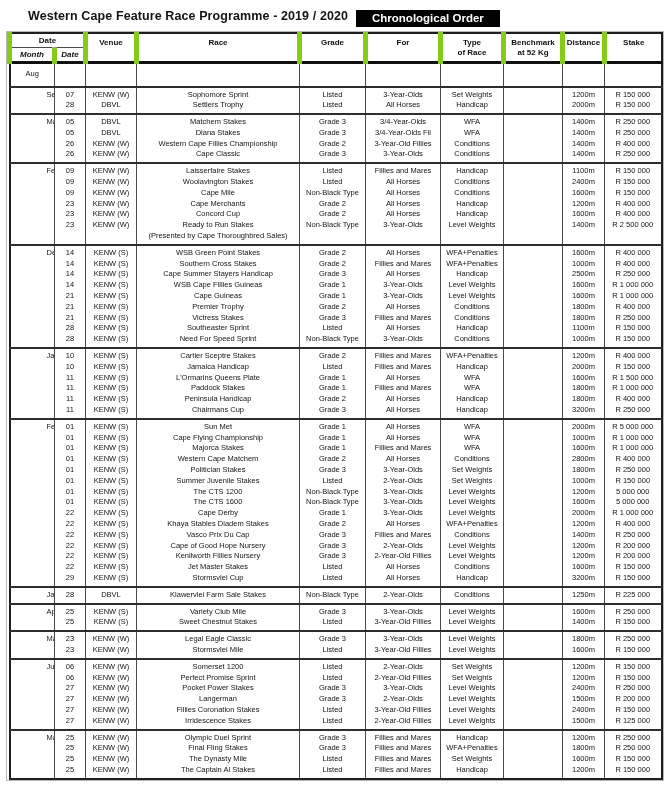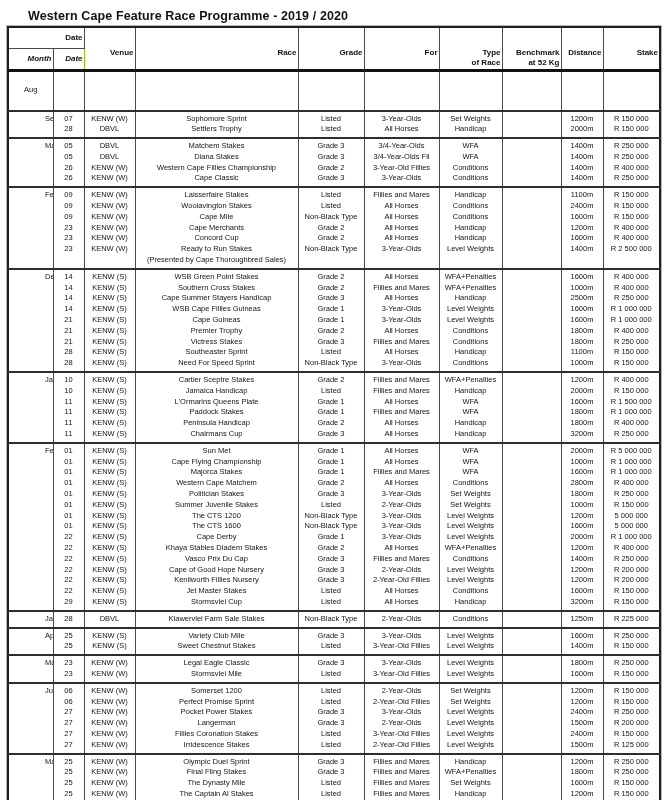--- a/index.html
+++ b/index.html
@@ -4,21 +4,21 @@
 <style>
   * { margin: 0; padding: 0; box-sizing: border-box; }
   html, body { background: #ffffff; }
   body {
     width: 668px; height: 800px;
     font-family: "Liberation Sans", sans-serif;
     color: #141414;
     position: relative;
     overflow: hidden;
   }
-  .page-header { position: relative; height: 26px; }
+  .page-header { position: relative; height: 32px; }
   .doc-title {
     position: absolute; left: 28px; top: 9px;
     font-size: 12.5px; font-weight: bold; letter-spacing: 0.1px;
     white-space: nowrap;
   }
   .badge {
     position: absolute; left: 356px; top: 10px;
     background: #000000; color: #ffffff;
     font-size: 11.5px; font-weight: bold;
     padding: 2px 16px 3px 16px;
@@ -28,48 +28,49 @@
     margin-left: 7px;
     width: 652px;
     table-layout: fixed;
     border-collapse: collapse;
     border: 2px solid #1e1e1e;
     box-shadow: 0 0 0 1px #b8b8b8;
   }
   thead { border-bottom: 3px solid #111111; }
   th {
     font-size: 8px; font-weight: bold;
-    border-left: 1px solid #84cc16; border-right: 1px solid #4a4a4a;
-    text-align: right; white-space: nowrap;
+    border-left: 5px solid #84cc16; border-right: 1px solid #4a4a4a;
+    text-align: center; white-space: nowrap;
     padding: 2px 1px;
     color: #111111;
   }
-  th.span2 { vertical-align: top; padding-top: 20px; line-height: 9.5px; }
+  th.span2 { vertical-align: top; padding-top: 4px; line-height: 9.5px; }
   th.h-date { border-bottom: 1px solid #4a4a4a; height: 14px; }
   tr.sub-row th { height: 13px; font-style: italic; }
   tbody { border-top: 2px solid #2e2e2e; }
   td {
     font-size: 7.5px;
     line-height: 10.8px;
     padding: 0 2px;
     text-align: center;
     border-left: 1px solid #4a4a4a; border-right: 1px solid #4a4a4a;
     white-space: nowrap; overflow: hidden;
     color: #141414;
   }
   tbody tr:first-child td { padding-top: 2px; }
   tbody tr:last-child td { padding-bottom: 2px; }
   td.month-cell { vertical-align: top; padding-left: 36px; }
-  tbody.empty-month td { height: 40px; vertical-align: middle; padding: 0 2px; }
+  tbody.empty-month td { height: 24px; vertical-align: middle; padding: 0 2px; }
 </style>
 </head>
 <body>
 
 <div class="page-header">
   <div class="doc-title">Western Cape Feature Race Programme - 2019 / 2020</div>
+  <div class="badge">Chronological Order</div>
 </div>
 
 <table class="race-table" id="race-table">
   <colgroup>
     <col style="width:45px">
       <col style="width:31px">
       <col style="width:51px">
       <col style="width:163px">
       <col style="width:66px">
       <col style="width:75px">

